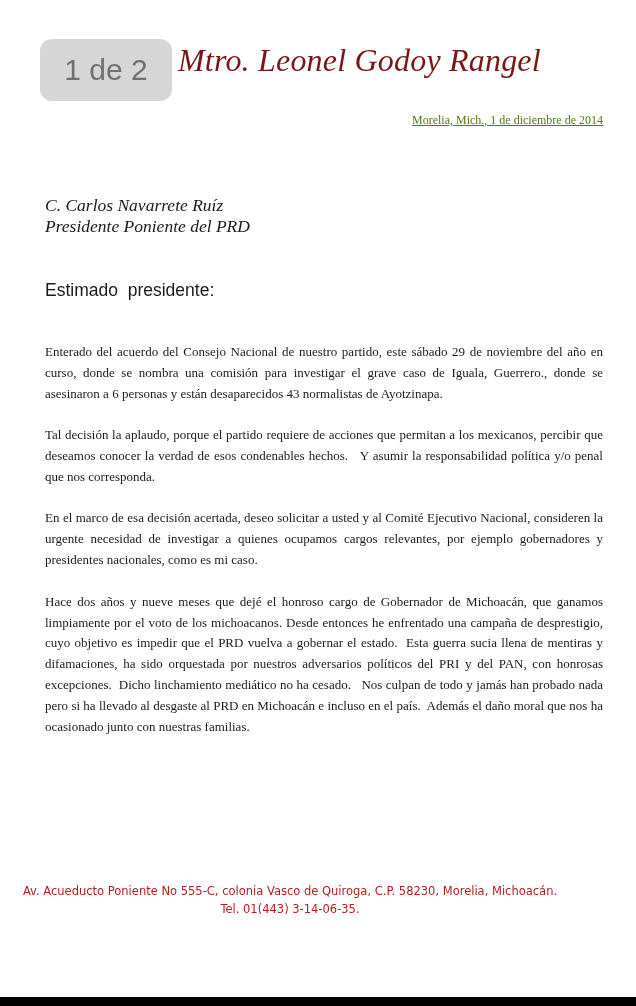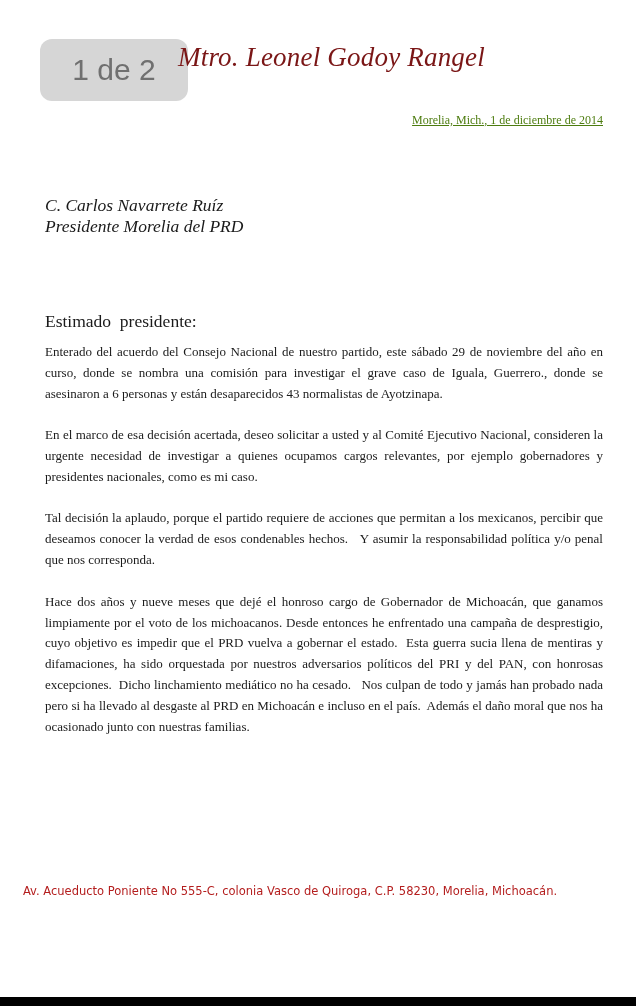--- a/index.html
+++ b/index.html
@@ -1,43 +1,42 @@
 <!DOCTYPE html>
 <html><head>
 <meta charset="utf-8">
 <style>
   html, body { margin: 0; padding: 0; }
   body {
     width: 636px; height: 1006px; background: #ffffff; position: relative; overflow: hidden;
     font-family: "DejaVu Serif", serif; color: #1a1a1a;
   }
   .page-badge {
-    position: absolute; left: 40px; top: 39px; width: 148px; height: 62px;
+    position: absolute; left: 40px; top: 39px; width: 132px; height: 62px;
     background: #d6d6d6; border-radius: 12px;
     display: flex; align-items: center; justify-content: center;
     font-family: "Liberation Sans", sans-serif; font-size: 30px; color: #707070; text-align: center;
   }
   .letterhead-name {
     position: absolute; left: 178px; top: 42px;
     font-family: "Liberation Serif", serif; font-style: italic;
-    font-size: 27px; color: #7a1616; letter-spacing: 0.2px;
+    font-size: 32px; color: #7a1616; letter-spacing: 0.2px;
   }
   .date-line {
     position: absolute; right: 33px; top: 113px;
     font-family: "Liberation Serif", serif; font-size: 12px; color: #4d7c0f; text-decoration: underline;
   }
   .recipient {
     position: absolute; left: 45px; top: 195px;
     font-family: "Liberation Serif", serif; font-size: 17.5px; line-height: 21px; font-style: italic;
   }
   .salutation {
     position: absolute; left: 45px; top: 280px;
-    font-family: Liberation Serif, serif; font-size: 17.5px; line-height: 21px;
+    font-family: Liberation Sans, sans-serif; font-size: 17.5px; line-height: 21px;
     white-space: pre;
-    margin-top: 31px;
   }
   .body {
     position: absolute; left: 45px; top: 342px; width: 558px;
     font-family: "Liberation Serif", serif; font-size: 13px; line-height: 20.9px;
   }
   .body p { margin: 0 0 20.5px 0; text-align: justify; white-space: pre-wrap; }
   .footer {
     position: absolute; left: 0; width: 580px; top: 882px;
     font-family: "DejaVu Sans", sans-serif; font-size: 11.5px; color: #b41e1e;
     text-align: center; line-height: 18px;
@@ -52,29 +51,30 @@
 <div class="page-badge">
   <span>1 de 2</span>
 </div>
 
 <div class="letterhead-name">Mtro. Leonel Godoy Rangel</div>
 
 <div class="date-line">Morelia, Mich., 1 de diciembre de 2014</div>
 
 <div class="recipient">
   <div>C. Carlos Navarrete Ruíz</div>
-  <div>Presidente Morelia del PRD</div>
+  <div>Presidente Poniente del PRD</div>
 </div>
 
 <div class="salutation">Estimado  presidente:</div>
 
 <div class="body">
   <p>Enterado del acuerdo del Consejo Nacional de nuestro partido, este sábado 29 de noviembre del año en curso, donde se nombra una comisión para investigar el grave caso de Iguala, Guerrero., donde se asesinaron a 6 personas y están desaparecidos 43 normalistas de Ayotzinapa.</p>
+  <p>Tal decisión la aplaudo, porque el partido requiere de acciones que permitan a los mexicanos, percibir que deseamos conocer la verdad de esos condenables hechos.   Y asumir la responsabilidad política y/o penal que nos corresponda.</p>
   <p>En el marco de esa decisión acertada, deseo solicitar a usted y al Comité Ejecutivo Nacional, consideren la urgente necesidad de investigar a quienes ocupamos cargos relevantes, por ejemplo gobernadores y presidentes nacionales, como es mi caso.</p>
-  <p>Tal decisión la aplaudo, porque el partido requiere de acciones que permitan a los mexicanos, percibir que deseamos conocer la verdad de esos condenables hechos.   Y asumir la responsabilidad política y/o penal que nos corresponda.</p>
   <p>Hace dos años y nueve meses que dejé el honroso cargo de Gobernador de Michoacán, que ganamos limpiamente por el voto de los michoacanos. Desde entonces he enfrentado una campaña de desprestigio, cuyo objetivo es impedir que el PRD vuelva a gobernar el estado.  Esta guerra sucia llena de mentiras y difamaciones, ha sido orquestada por nuestros adversarios políticos del PRI y del PAN, con honrosas excepciones.  Dicho linchamiento mediático no ha cesado.   Nos culpan de todo y jamás han probado nada pero si ha llevado al desgaste al PRD en Michoacán e incluso en el país.  Además el daño moral que nos ha ocasionado junto con nuestras familias.</p>
 </div>
 
 <div class="footer">
   <div>Av. Acueducto Poniente No 555-C, colonia Vasco de Quiroga, C.P. 58230, Morelia, Michoacán.</div>
+  <div>Tel. 01(443) 3-14-06-35.</div>
 </div>
 
 <div class="bottom-bar"></div>
 
 </body></html>

